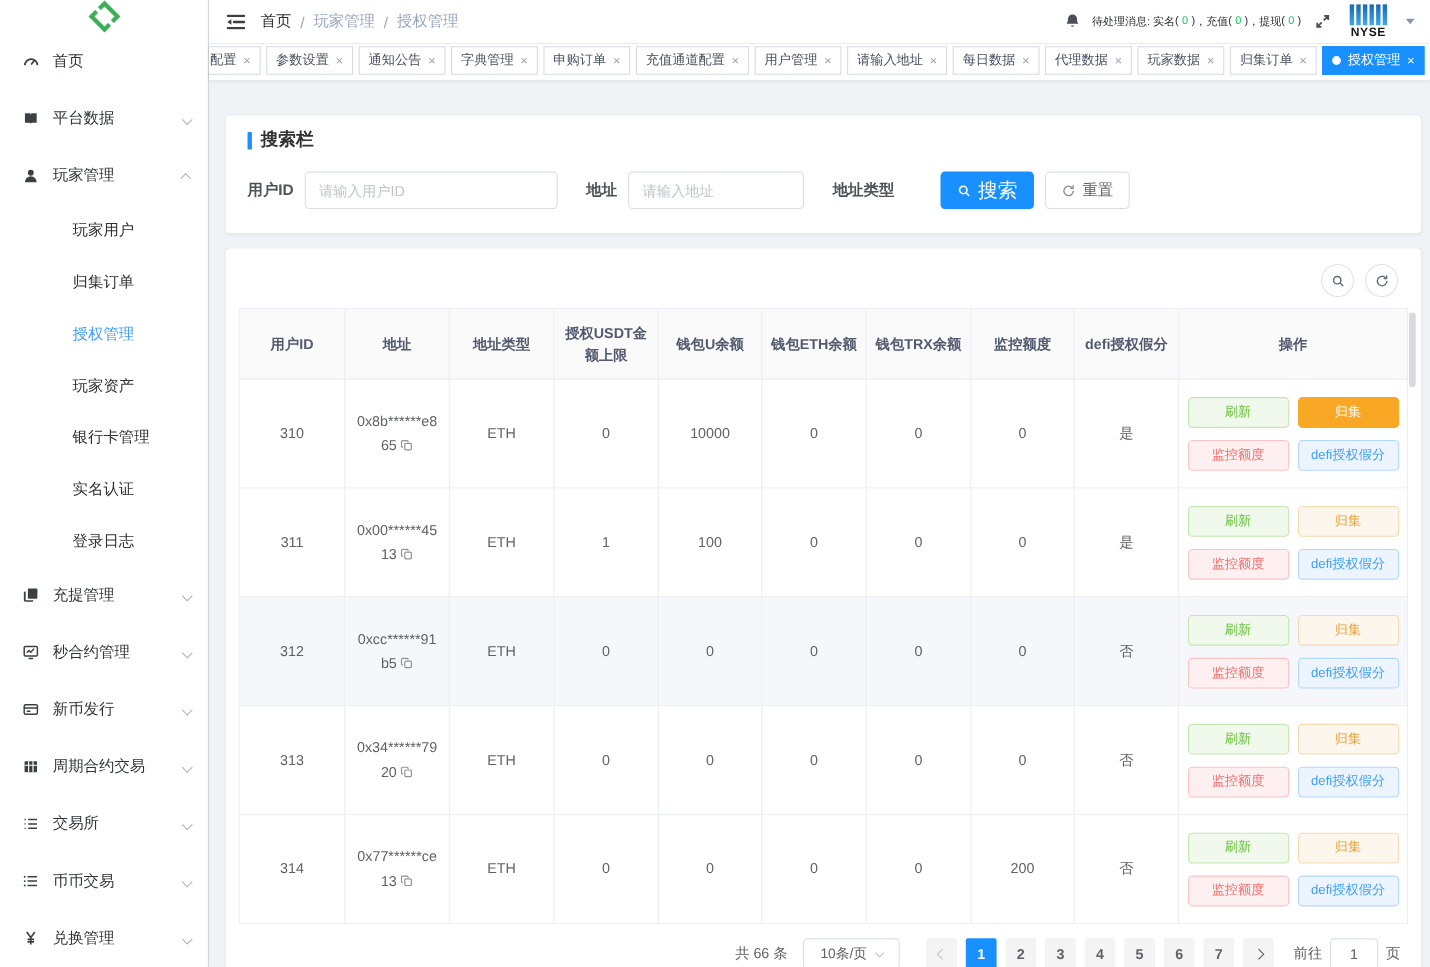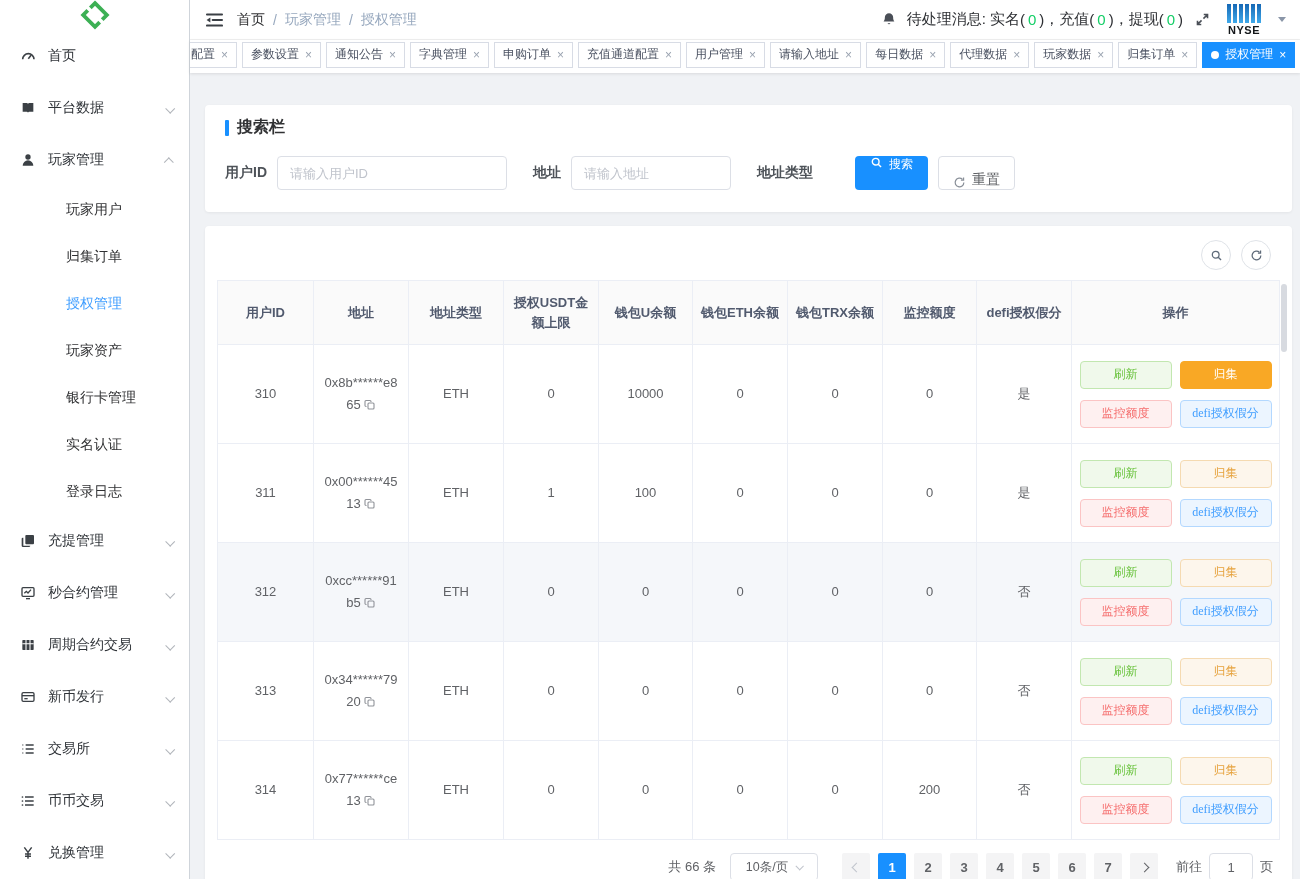--- a/index.html
+++ b/index.html
@@ -25,21 +25,21 @@
 
   
   .main { flex:1; min-width:0; display:flex; flex-direction:column; }
 
   .navbar { height:40px; background:#fff; display:flex; align-items:center; padding:0 14px 0 16px; border-bottom:1px solid #f0f0f0; flex:none; }
   .fold { margin-right:14px; cursor:pointer; }
   .crumb { display:flex; align-items:center; gap:8px; font-size:14px; }
   .crumb .sep, .crumb .dim { color:#97a8be; }
   .nav-right { margin-left:auto; display:flex; align-items:center; gap:10px; }
   .bell { cursor:pointer; }
-  .notice { display:flex; align-items:center; font-size:15px; color:#2d2f33; white-space:nowrap; }
+  .notice { display:flex; align-items:center; font-size:10px; color:#2d2f33; white-space:nowrap; }
   .notice .zero { color:#13ce66; padding:0 3px; }
   .fullscreen { cursor:pointer; margin:0 2px; }
   .nyse { display:flex; flex-direction:column; align-items:center; width:44px; cursor:pointer; }
   .nyse-bars { display:flex; gap:2px; height:19px; align-items:flex-end; }
   .nyse-bars i { width:4px; height:19px; background:linear-gradient(#1668b5,#3fa9ea); }
   .nyse-text { font-size:11px; font-weight:bold; letter-spacing:.5px; color:#14171a; margin-top:1px; }
   .caret-down { width:0; height:0; border-left:4px solid transparent; border-right:4px solid transparent; border-top:5px solid #8a96a8; margin-left:2px; cursor:pointer; }
 
   
   .tabbar { height:33px; background:#fff; display:flex; align-items:center; padding-bottom:4px; overflow:hidden; box-shadow:0 1px 3px rgba(0,0,0,.10); flex:none; position:relative; z-index:2; }
@@ -59,36 +59,36 @@
   .accent { width:4px; height:16px; background:#1890ff; border-radius:1px; }
   .fields { display:flex; align-items:center; margin-top:18px; }
   .field { display:flex; align-items:center; margin-right:26px; }
   .field > label { font-weight:bold; font-size:14px; color:#4e5359; margin-right:10px; white-space:nowrap; }
   .inp { height:34px; border:1px solid #dcdfe6; border-radius:4px; padding:0 12px; font-size:13px; color:#606266; outline:none; font-family:inherit; }
   .inp::placeholder { color:#c0c4cc; }
   .inp.w1 { width:230px; } .inp.w2 { width:160px; }
   .select-wrap { position:relative; }
   .select-wrap .inp { width:203px; padding-right:28px; }
   .select-wrap .chev { position:absolute; right:12px; top:12px; color:#c0c4cc; }
-  .btn-search { margin-left:6px; height:34px; padding:0 15px; background:#1890ff; color:#fff; border:none; border-radius:4px; font-size:12px; display:inline-flex; gap:6px; cursor:pointer; font-family:inherit; }
-  .btn-reset { margin-left:10px; height:34px; padding:0 14px; background:#fff; color:#606266; border:1px solid #dcdfe6; border-radius:4px; font-size:14px; display:inline-flex; align-items:flex-end; gap:6px; cursor:pointer; font-family:inherit; }
+  .btn-search { margin-left:6px; height:34px; padding:0 15px; background:#1890ff; color:#fff; border:none; border-radius:4px; font-size:18px; display:inline-flex; align-items:center; gap:6px; cursor:pointer; font-family:inherit; }
+  .btn-reset { margin-left:10px; height:34px; padding:0 14px; background:#fff; color:#606266; border:1px solid #dcdfe6; border-radius:4px; font-size:14px; display:inline-flex; align-items:center; gap:6px; cursor:pointer; font-family:inherit; }
 
   .table-card { margin-top:14px; padding:10px 13px 0 12px; position:relative; height:660px; }
   .tools { display:flex; justify-content:flex-end; gap:10px; padding:4px 8px 10px 0; }
   .tool-circle { width:30px; height:30px; border-radius:50%; border:1px solid #dfe3e8; display:flex; align-items:center; justify-content:center; color:#5f6b7a; cursor:pointer; background:#fff; }
 
   table { width:100%; border-collapse:collapse; border:1px solid #ebeef5; font-size:13px; color:#606266; table-layout:fixed; }
   th { background:#fafafa; font-weight:bold; color:#515a6e; border:1px solid #ebeef5; height:64px; padding:6px 8px; text-align:center; line-height:1.5; }
   td { border:1px solid #ebeef5; height:99px; padding:6px 8px; text-align:center; line-height:1.7; }
   tr.shaded td { background:#f5f7fa; }
   .addr-text { word-break:break-all; }
   .copy-ic { display:inline-block; vertical-align:-2px; margin-left:3px; color:#909399; cursor:pointer; }
 
   .op-grid { display:flex; flex-direction:column; gap:11px; align-items:center; }
-  .op-row { display:flex; gap:8px;font-family:Liberation Serif, serif; }
+  .op-row { display:flex; gap:8px; }
   .btn { height:28px; min-width:92px; border-radius:4px; font-size:12px; padding:0 8px; cursor:pointer; font-family:inherit; }
   .btn.success { background:#f0f9eb; border:1px solid #c2e7b0; color:#67c23a; }
   .btn.warn { background:#fdf6ec; border:1px solid #f5dab1; color:#e6a23c; }
   .btn.warn.solid { background:#f9a825; border-color:#f9a825; color:#fff; }
   .btn.danger { background:#fef0f0; border:1px solid #fbc4c4; color:#f56c6c; }
   .btn.info { background:#ecf5ff; border:1px solid #b3d8ff; color:#409eff; }
 
   .vthumb { position:absolute; right:5px; top:58px; width:6px; height:68px; background:#d7dae0; border-radius:3px; cursor:pointer; }
 
   .pagination { display:flex; align-items:center; justify-content:flex-end; padding:13px 6px 13px 0; font-size:13px; color:#606266; }
@@ -187,38 +187,38 @@
             <path d="M6.5 12.5l3-3 2.5 2.5 4.5-5"></path>
             <path d="M9 20.5h6"></path>
           </svg>
       </span>
       <span>秒合约管理</span>
       <span class="arrow"><i class="chev down"></i></span>
     </div>
 
     <div class="menu-item">
       <span class="micon">
-        <svg width="16" height="16" viewBox="0 0 24 24">
-            <rect x="3.5" y="4.5" width="17" height="15" rx="1" fill="currentColor"></rect>
-            <path d="M9 4.5v15M15 4.5v15M3.5 10h17" stroke="#fff" stroke-width="1.6"></path>
-          </svg>
-      </span>
-      <span>周期合约交易</span>
-      <span class="arrow"><i class="chev down"></i></span>
-    </div>
-
-    <div class="menu-item">
-      <span class="micon">
         <svg width="16" height="16" viewBox="0 0 24 24" fill="none" stroke="currentColor" stroke-width="2">
             <rect x="3" y="5.5" width="18" height="13" rx="2"></rect>
             <path d="M3 10h18"></path>
             <path d="M6.5 14.5h5"></path>
           </svg>
       </span>
       <span>新币发行</span>
+      <span class="arrow"><i class="chev down"></i></span>
+    </div>
+
+    <div class="menu-item">
+      <span class="micon">
+        <svg width="16" height="16" viewBox="0 0 24 24">
+            <rect x="3.5" y="4.5" width="17" height="15" rx="1" fill="currentColor"></rect>
+            <path d="M9 4.5v15M15 4.5v15M3.5 10h17" stroke="#fff" stroke-width="1.6"></path>
+          </svg>
+      </span>
+      <span>周期合约交易</span>
       <span class="arrow"><i class="chev down"></i></span>
     </div>
 
     <div class="menu-item">
       <span class="micon">
         <svg width="16" height="16" viewBox="0 0 24 24" fill="none" stroke="currentColor" stroke-width="2">
             <path d="M8.5 6h12M8.5 12h12M8.5 18h12"></path>
             <path d="M3.5 4.8l2.4 1.2-2.4 1.2zM3.5 10.8l2.4 1.2-2.4 1.2zM3.5 16.8l2.4 1.2-2.4 1.2z" fill="currentColor" stroke="none"></path>
           </svg>
       </span>

